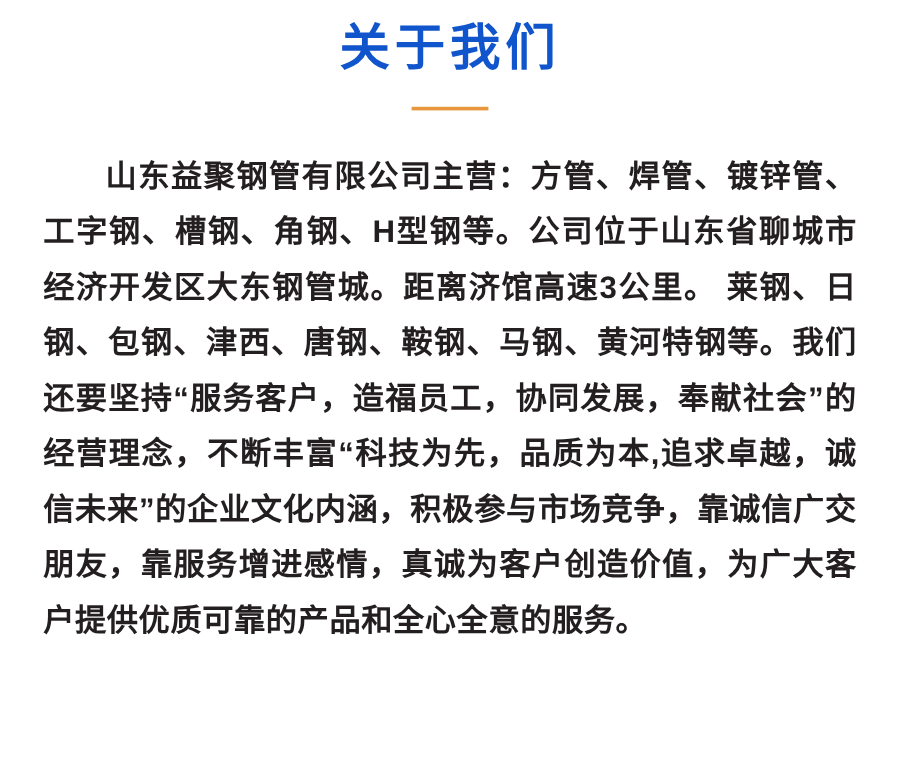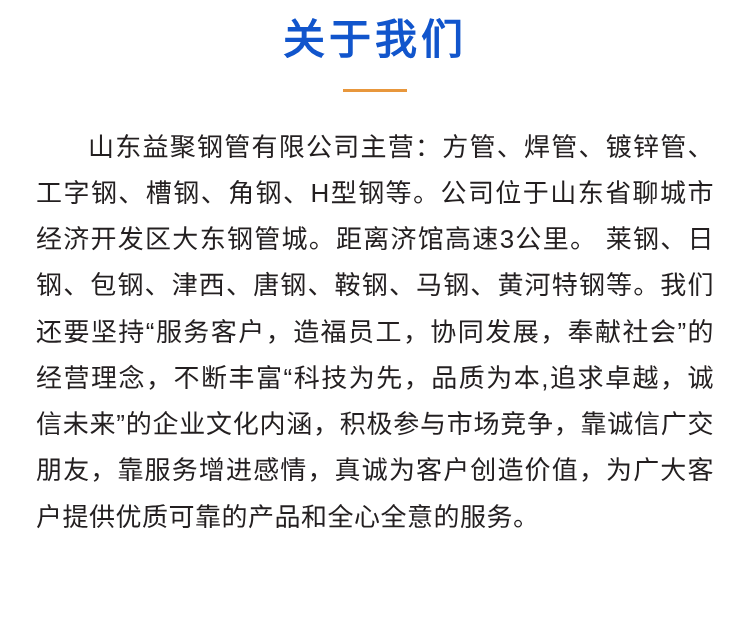--- a/index.html
+++ b/index.html
@@ -43,20 +43,21 @@
     margin-bottom: 6px;
   }
   .divider {
     width: 64px;
     height: 0;
     border-top: 3px solid #e8973c;
   }
   .body-block {
     padding: 26px 36px 0 36px;
     box-sizing: border-box;
+    font-weight: bold;
   }
   .body-text {
     margin: 0;
     font-size: 26px;
     line-height: 1.78;
     color: #231f20;
     text-align: justify;
     text-justify: inter-ideograph;
     text-indent: 2em;
     letter-spacing: 0.5px;

